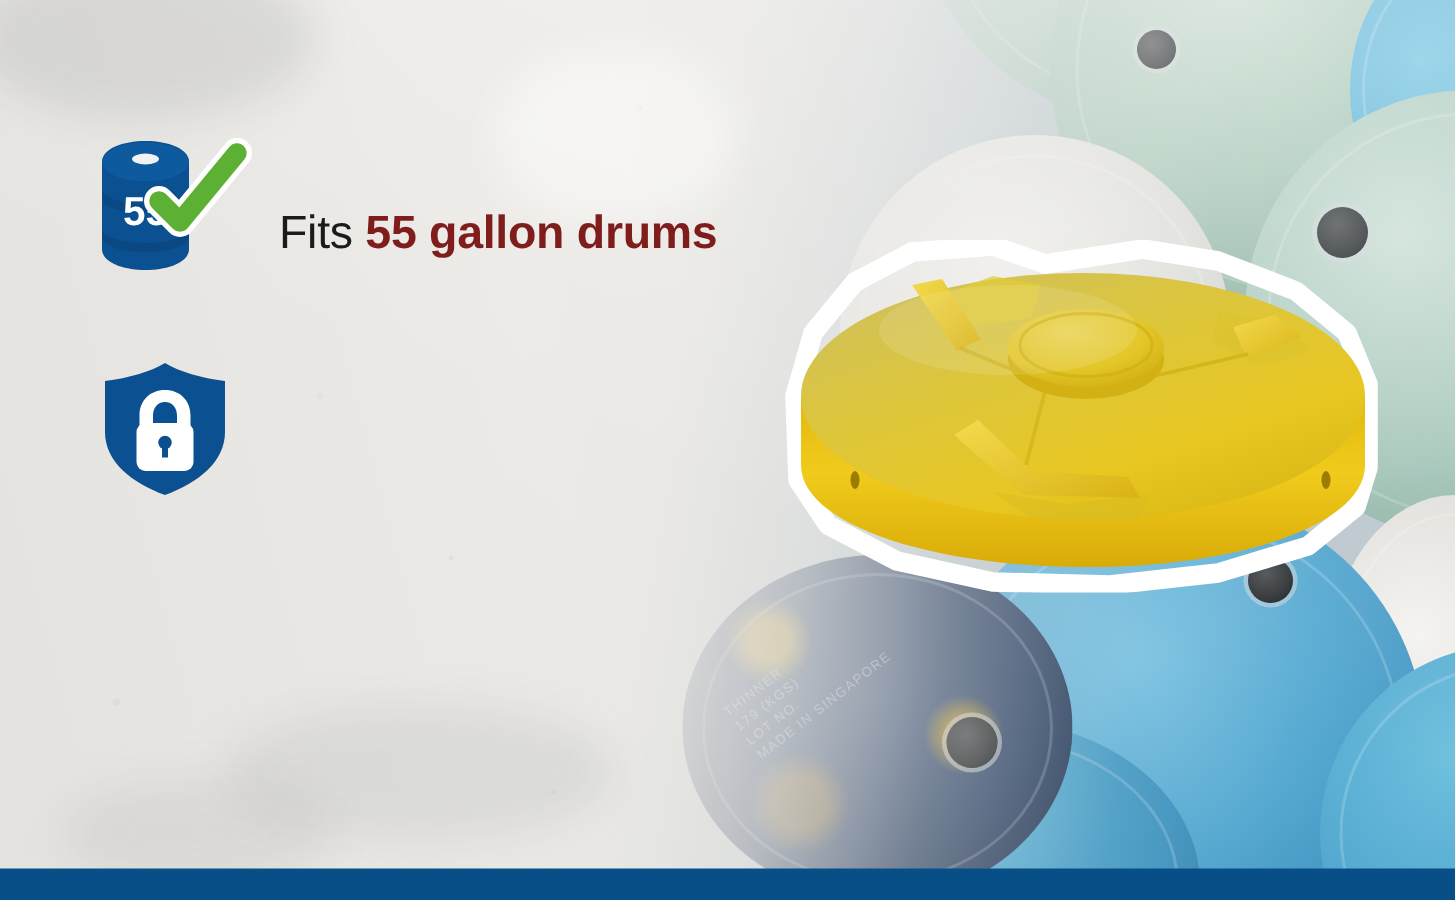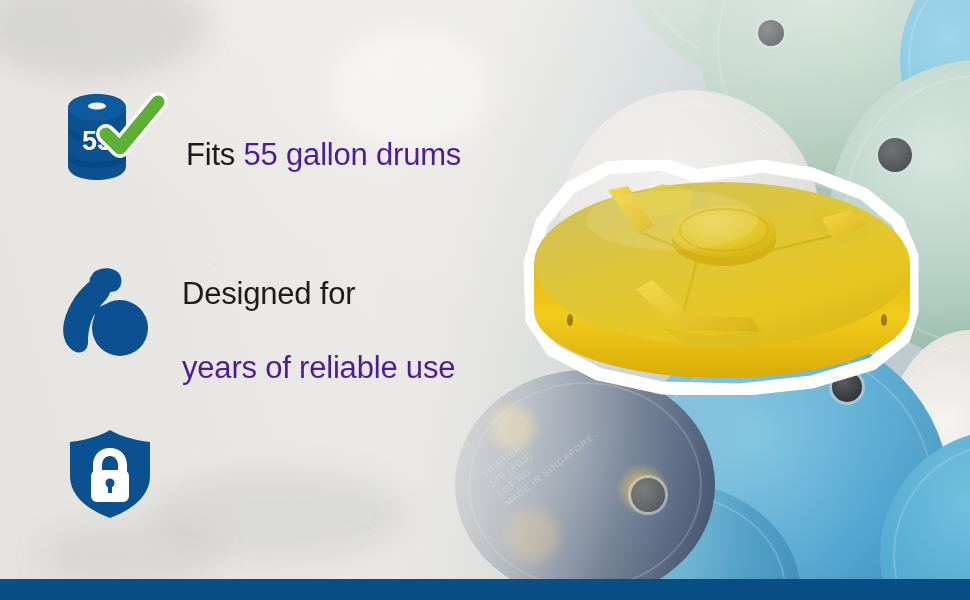--- a/index.html
+++ b/index.html
@@ -153,21 +153,21 @@
     align-items: center;
     justify-content: flex-start;
   }
   .feat-text {
     font-size: 31px;
     line-height: 37px;
     color: #1b1b1b;
     letter-spacing: -0.2px;
     white-space: pre-line;
   }
-  .feat-text b { color: #4c1d95; font-weight: normal; }
+  .feat-text b { color: #7f1d1d; font-weight: bold; }
 
   #row-1 { margin-bottom: 52px; }
   #row-2 { margin-bottom: 40px; }
   #row-1 .feat-text { margin-left: 10px; }
   #row-2 .feat-text { margin-left: 6px; }
   #row-3 .feat-text { margin-left: 2px; }
 
   
   .product {
     position: absolute;
@@ -300,40 +300,20 @@
 
           <path d="M48 48 L62 62 L100 16" fill="none" stroke="#ffffff" stroke-width="20" stroke-linecap="round" stroke-linejoin="round"></path>
           <path d="M48 48 L62 62 L100 16" fill="none" stroke="#5cb033" stroke-width="13" stroke-linecap="round" stroke-linejoin="round"></path>
         </svg>
       </div>
       <div class="feat-text">
         <span>Fits </span><b>55 gallon drums</b>
       </div>
     </div>
 
-    <div class="feature" id="row-2">
-      <div class="feat-icon">
-        <svg width="118" height="92" viewBox="0 0 118 92">
-          <g fill="#0b5091">
-
-            <path d="M36 6 C44 0 58 1 62 9 C65 15 63 22 58 25 L42 28 C34 26 30 18 32 12 Z"></path>
-
-            <path d="M34 14 C22 22 10 38 6 56 C3 70 8 82 18 86 C24 88 30 84 30 76
-                     C30 62 34 48 44 38 C50 32 54 26 52 20 Z"></path>
-
-            <circle cx="62" cy="62" r="28"></circle>
-            <path d="M36 44 C48 36 62 34 74 40 L70 62 L38 66 Z"></path>
-          </g>
-        </svg>
-      </div>
-      <div class="feat-text">
-        <span>Designed for</span><br>
-        <b>years of reliable use</b>
-      </div>
-    </div>
 
     <div class="feature" id="row-3">
       <div class="feat-icon">
         <svg width="118" height="96" viewBox="0 0 118 96">
           <path d="M12 16 C28 14 42 10 52 4 C62 10 76 14 92 16
                    L92 50 C92 70 74 84 52 92 C30 84 12 70 12 50 Z" fill="#0b5091"></path>
           <g fill="#ffffff">
             <path d="M52 22 C42 22 35 29 35 39 L35 46 L44 46 L44 39
                      C44 34 47 30 52 30 C57 30 60 34 60 39 L60 46 L69 46 L69 39
                      C69 29 62 22 52 22 Z"></path>

